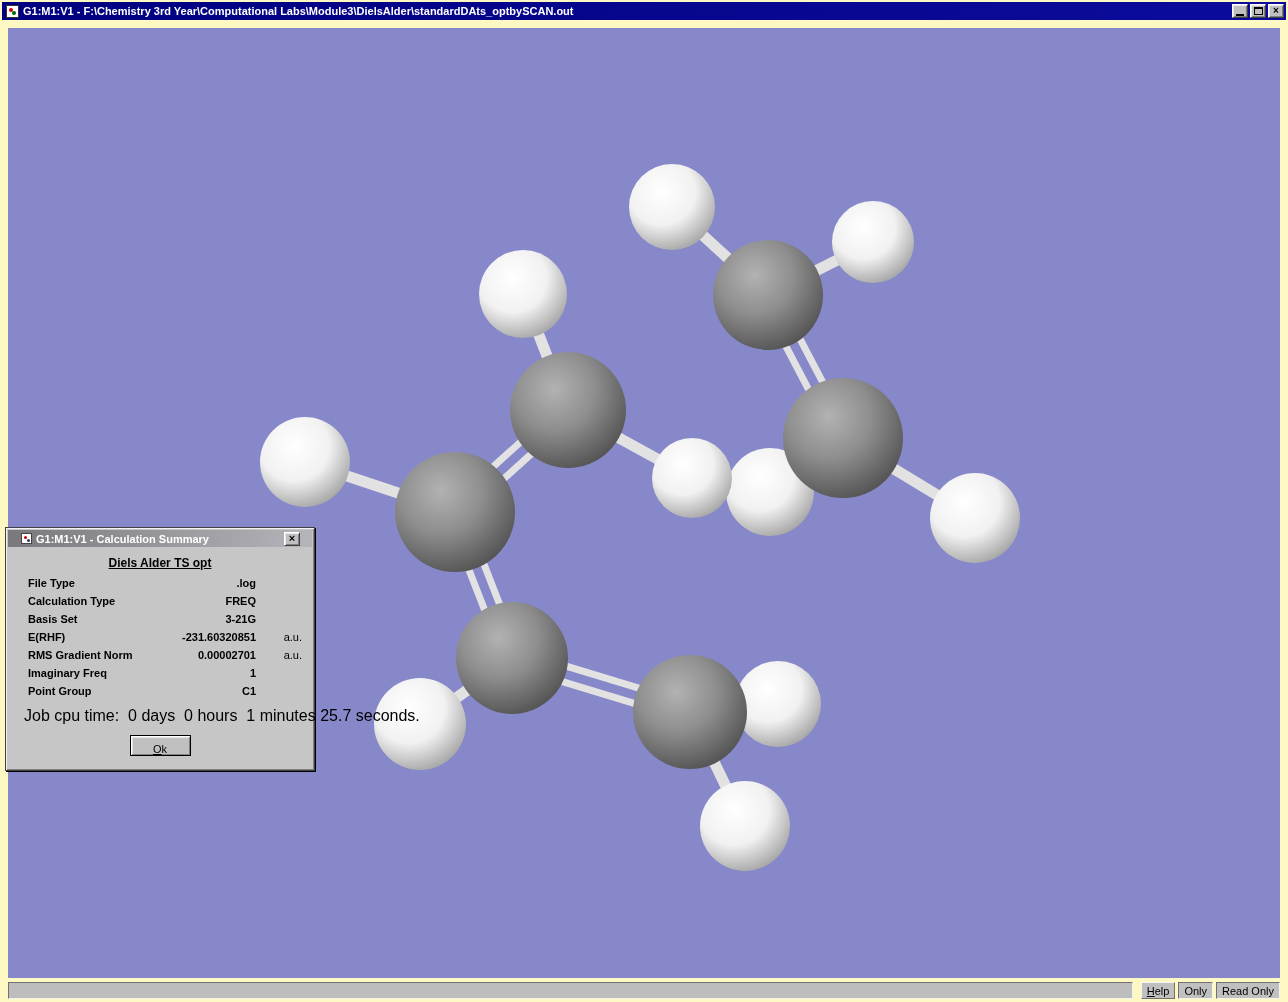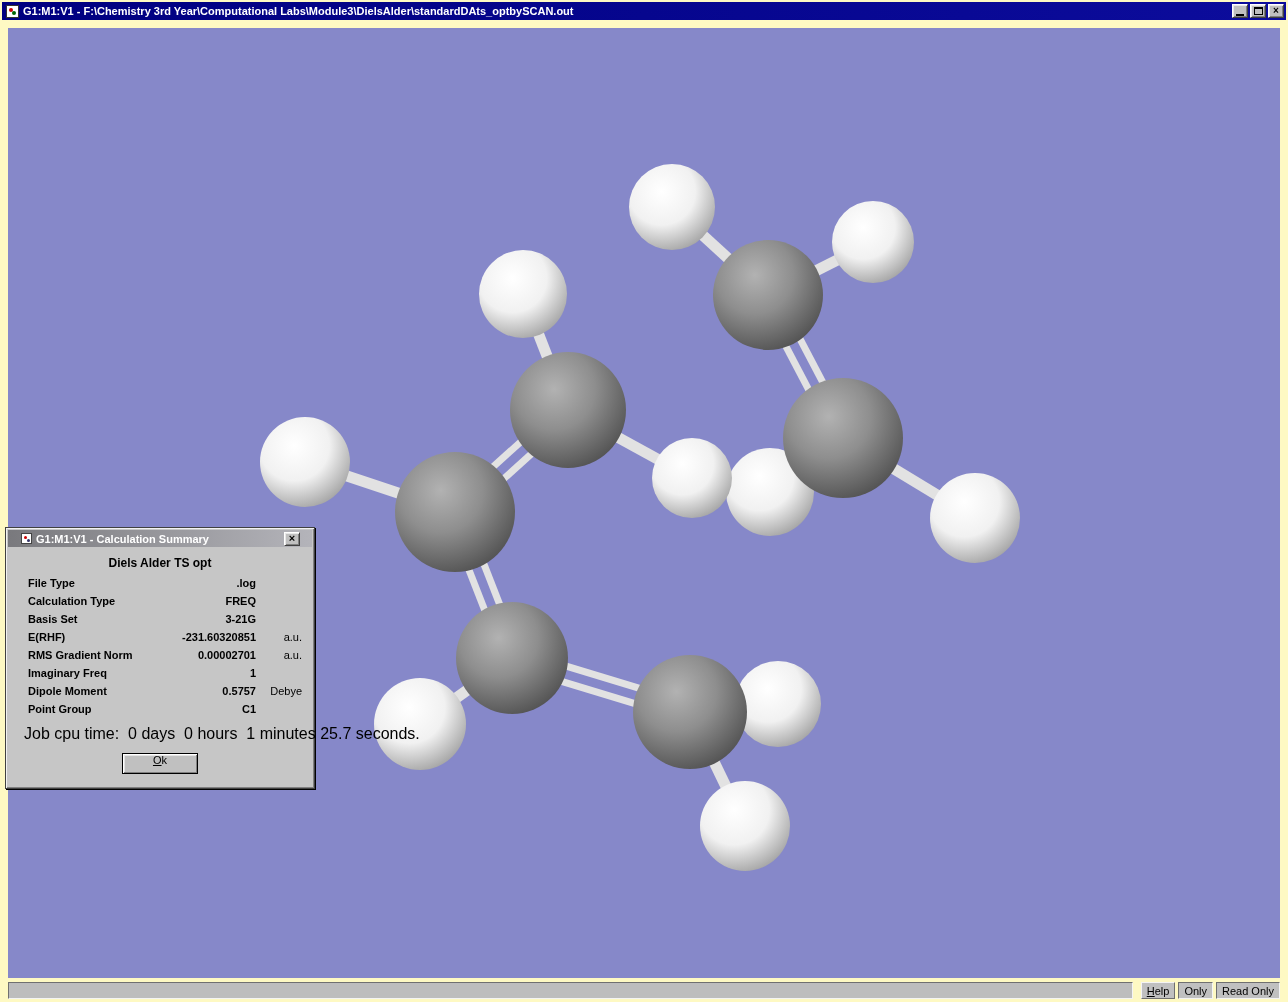--- a/index.html
+++ b/index.html
@@ -62,32 +62,32 @@
   }
   .dlg-icon::before { content:""; position:absolute; left:2px; top:2px; width:3px; height:3px; background:#c00; border-radius:50%; }
   .dlg-icon::after  { content:""; position:absolute; right:1px; bottom:1px; width:3px; height:3px; background:#336; border-radius:50%; }
   .dlg-title { color:#fff; font-size:11px; font-weight:bold; white-space:nowrap; }
   .dlg-close {
     margin-left:auto; width:16px; height:14px; background:#c0c0c0;
     border:1px solid; border-color:#fff #404040 #404040 #fff;
     box-shadow:inset 1px 1px 0 #e8e8e8, inset -1px -1px 0 #808080;
     font-size:11px; line-height:11px; font-weight:bold; text-align:center; color:#000;
   }
-  .dlg-heading { text-align:center; font-size:12px; font-weight:bold; margin:9px 0 7px; color:#000; }
+  .dlg-heading { text-align:center; font-size:12px; font-weight:bold; margin:9px 0 7px; color:#000;text-decoration:underline; }
   .dlg-row { display:flex; align-items:baseline; padding:0 10px 0 20px; height:18px; font-size:11px; font-weight:bold; color:#000; }
   .dlg-row .lbl { flex:1; text-align:left; }
   .dlg-row .val { min-width:110px; text-align:right; }
   .dlg-row .unit { width:46px; text-align:right; font-weight:normal; }
   .dlg-cpu { font-size:16px; color:#000; margin:4px 8px 6px 16px; white-space:pre; }
   .dlg-okrow { display:flex; justify-content:center; padding:4px 0 12px; }
   .ok-btn {
-    width:76px; height:21px; background:#c0c0c0;
+    width:61px; height:21px; background:#c0c0c0;
     border:1px solid #000;
     box-shadow:inset 1px 1px 0 #fff, inset -1px -1px 0 #808080, inset 2px 2px 0 #e4e4e4;
-    font-size:11px; color:#000; display:flex; align-items:flex-start; justify-content:center;
+    font-size:11px; color:#000; display:flex; align-items:flex-end; justify-content:center;
   }
   .accel { display:inline-block; }
   .accel::first-letter { text-decoration:underline; }
 
   
   .statusbar {
     position:absolute; left:8px; right:8px; top:982px; height:17px;
     display:flex; align-items:stretch;
   }
   .status-main {
@@ -206,25 +206,20 @@
       <span class="lbl">RMS Gradient Norm</span>
       <span class="val">0.00002701</span>
       <span class="unit">a.u.</span>
     </div>
     <div class="dlg-row">
       <span class="lbl">Imaginary Freq</span>
       <span class="val">1</span>
       <span class="unit"></span>
     </div>
     <div class="dlg-row">
-      <span class="lbl">Dipole Moment</span>
-      <span class="val">0.5757</span>
-      <span class="unit">Debye</span>
-    </div>
-    <div class="dlg-row">
       <span class="lbl">Point Group</span>
       <span class="val">C1</span>
       <span class="unit"></span>
     </div>
 
     <div class="dlg-cpu">Job cpu time:  0 days  0 hours  1 minutes 25.7 seconds.</div>
 
     <div class="dlg-okrow">
       <div class="ok-btn">
         <span class="accel">Ok</span>

